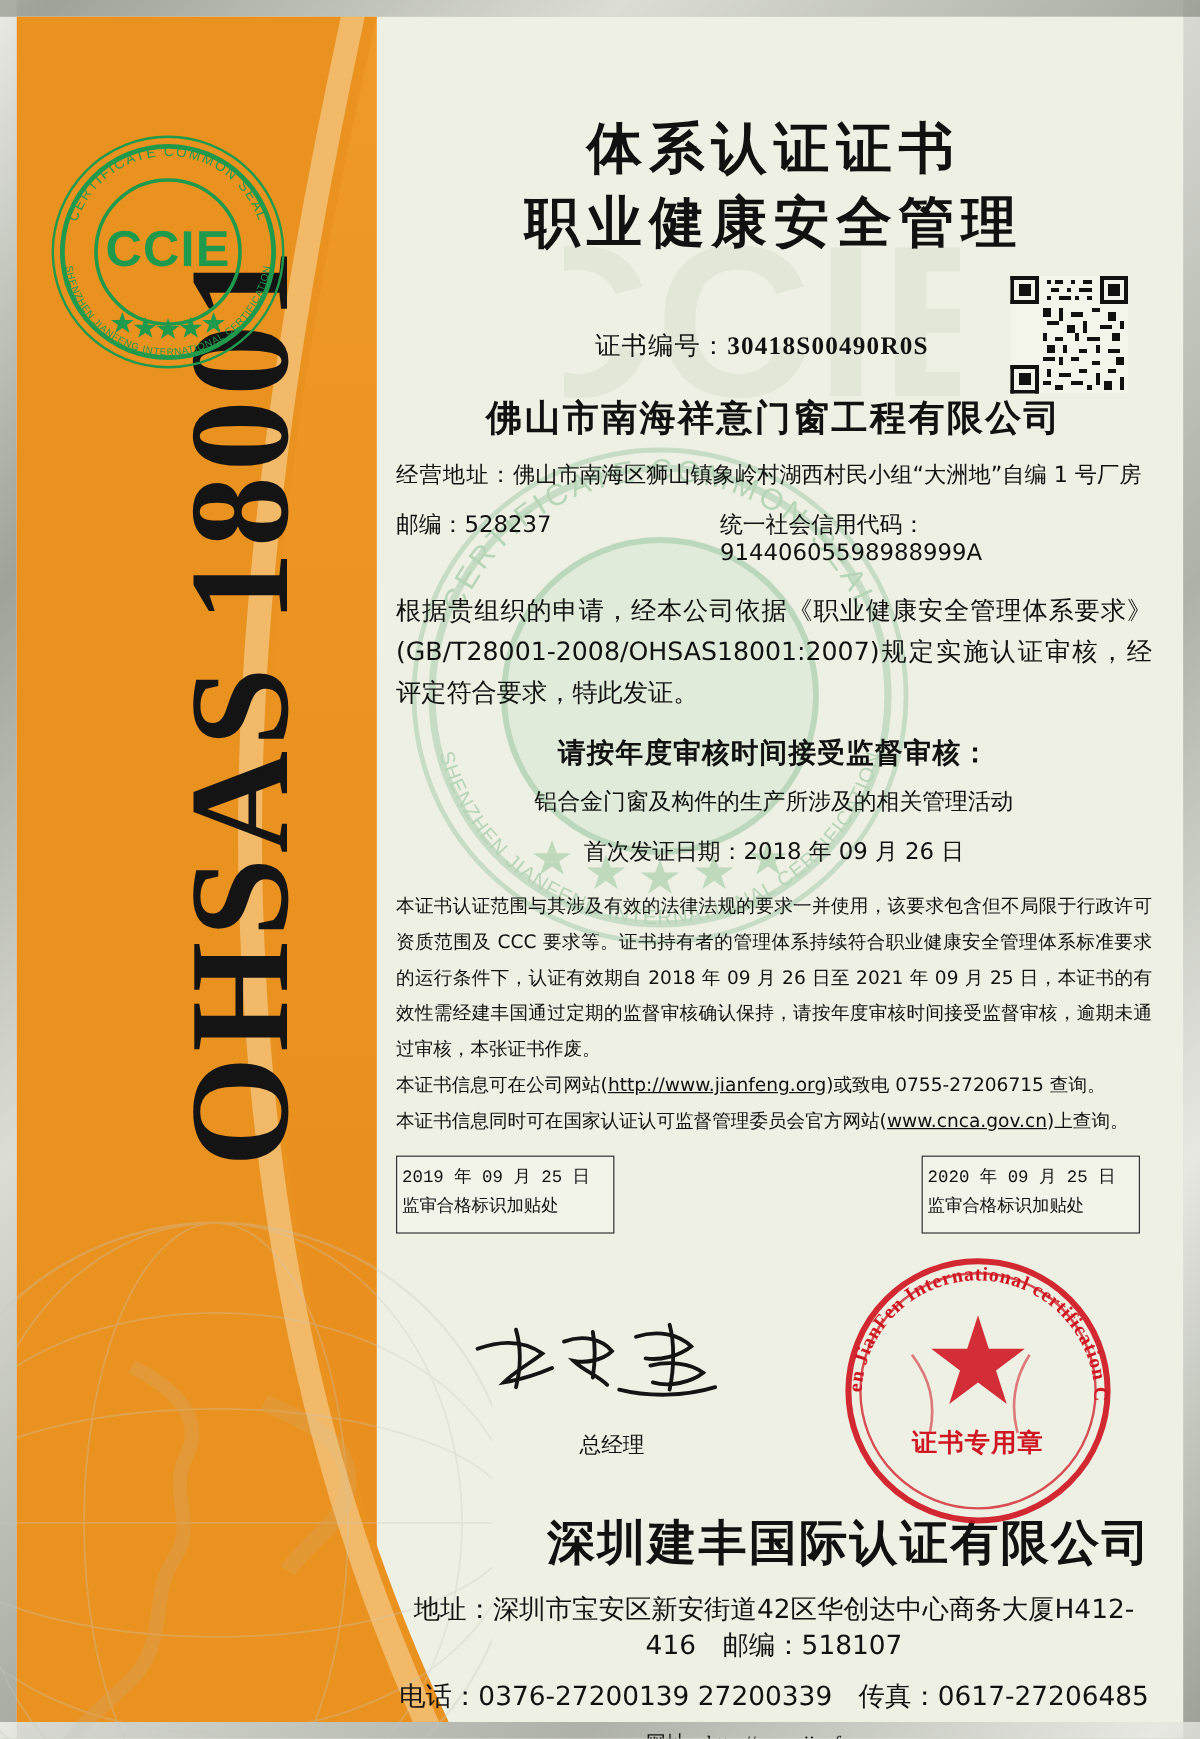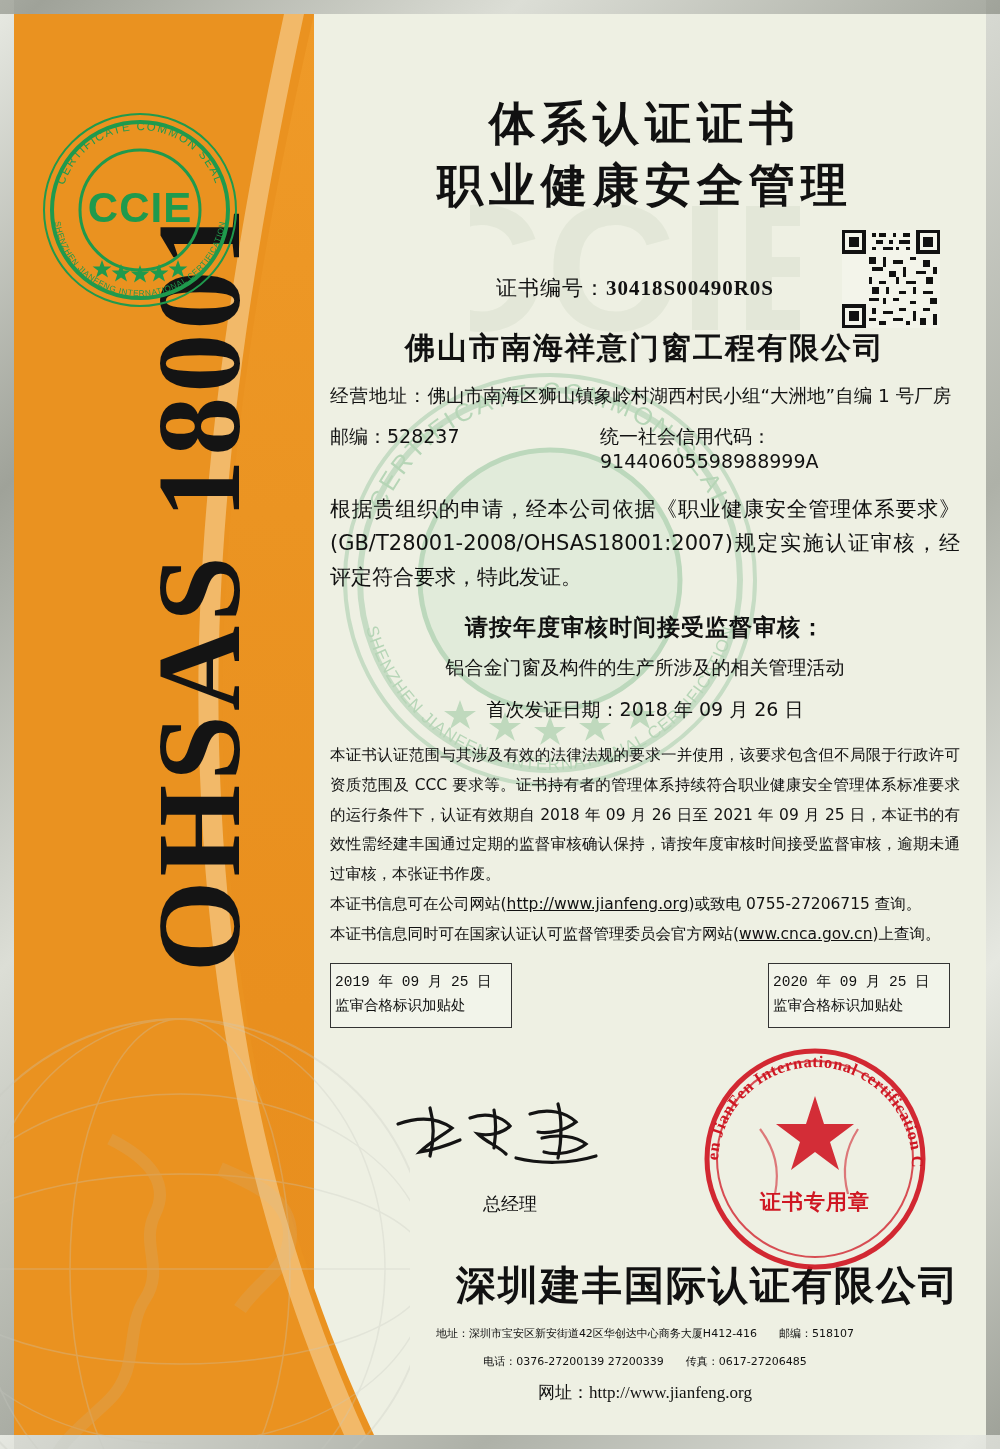--- a/index.html
+++ b/index.html
@@ -190,21 +190,21 @@
     text-align:right;
     font-weight:bold;
     font-size:40px;
     letter-spacing:2px;
     color:#111;
     font-family:"DejaVu Sans", sans-serif;
     margin-top:4px;
   }
   .issuer-line{
     text-align:center;
-    font-size:11px;
+    font-size:22px;
     margin-top:13px;
     color:#111;
     font-family:"DejaVu Sans", sans-serif;
   }
   .issuer-line .sp{display:inline-block;width:22px;}
   .weburl{
     text-align:center;
     font-size:17px;
     margin-top:12px;
     color:#111;

